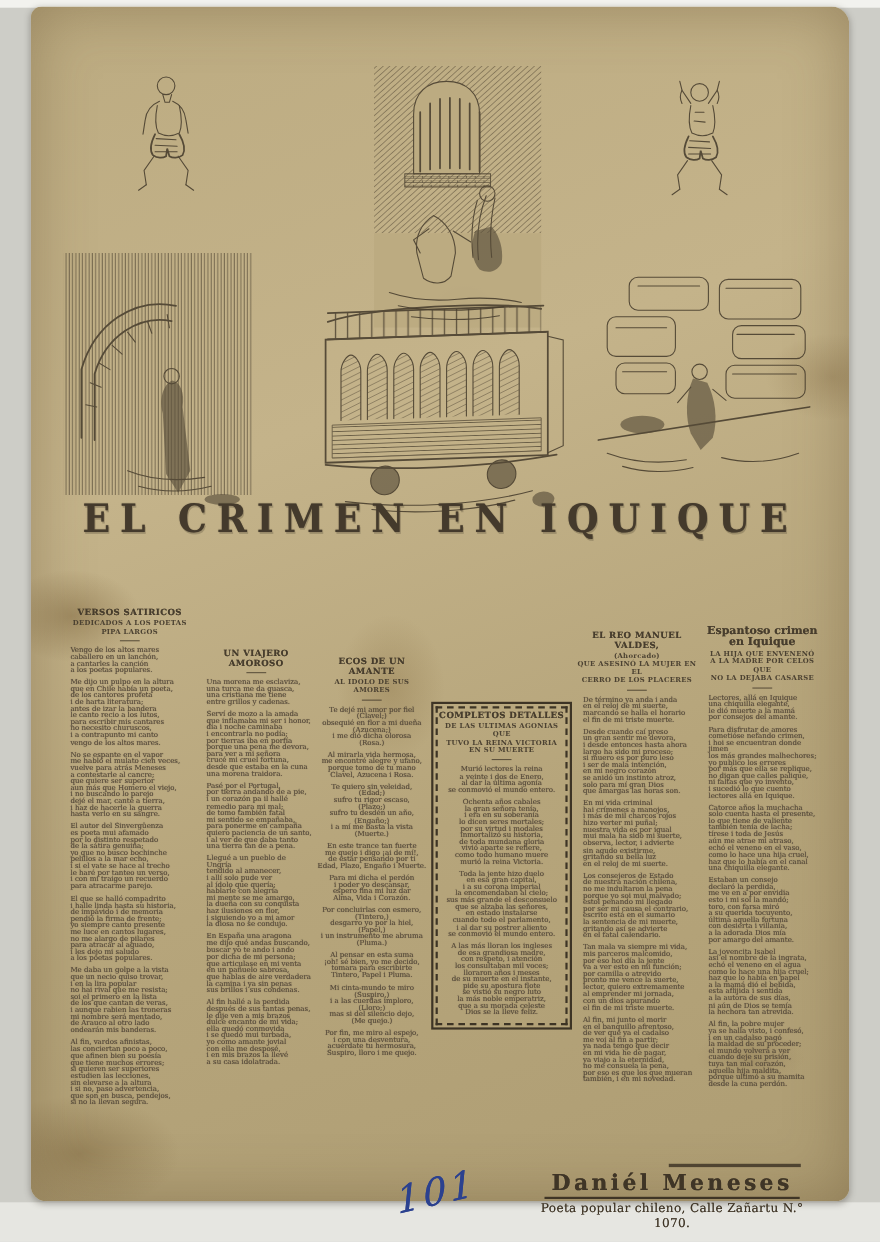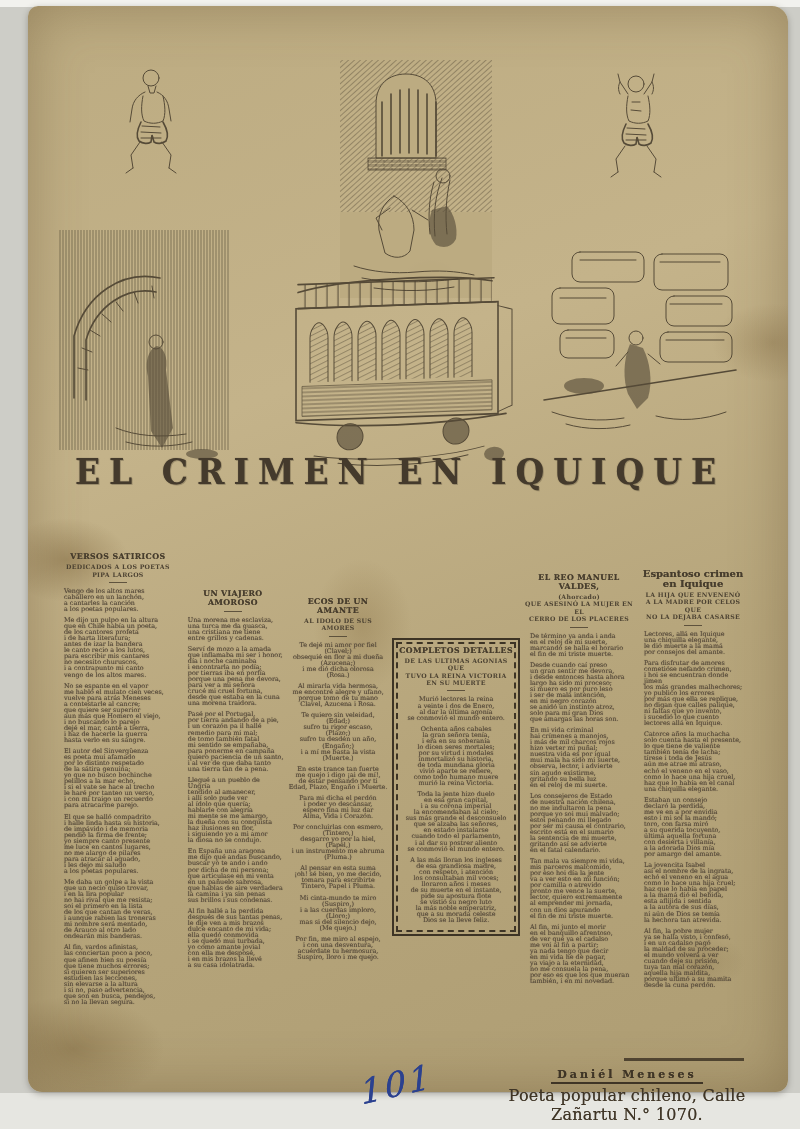--- a/index.html
+++ b/index.html
@@ -15,21 +15,20 @@
     border-radius:10px 16px 12px 14px;
     background:
       radial-gradient(90px 60px at 5% 51%, rgba(118,93,52,.45), transparent 70%),
       radial-gradient(70px 95px at 44% 57%, rgba(128,103,58,.30), transparent 70%),
       radial-gradient(130px 75px at 6% 96%, rgba(112,88,48,.42), transparent 70%),
       radial-gradient(85px 55px at 98% 31%, rgba(120,95,55,.30), transparent 72%),
       radial-gradient(60px 42px at 53% 25%, rgba(100,80,45,.18), transparent 70%),
       radial-gradient(70px 40px at 88% 88%, rgba(110,88,50,.22), transparent 70%),
       linear-gradient(160deg,#bcab81,#c4b38a 35%,#b6a57b 65%,#ae9d73);
     box-shadow: inset 0 0 55px rgba(92,72,40,.38), 0 2px 6px rgba(60,55,45,.35);
-    padding-left: 16px;
   }
   .ill{position:absolute;opacity:.88;}
   svg .ink{stroke:#473d2d;fill:none;stroke-width:1;stroke-linecap:round;}
   svg .ink2{stroke:#473d2d;fill:none;stroke-width:1.6;stroke-linecap:round;}
   svg .blob{fill:#473d2d;opacity:.62;stroke:none;}
   .title{
     position:absolute;left:0;top:446px;width:744px;text-align:center;
     font-weight:bold;font-size:33px;letter-spacing:9px;color:#443a2c;
     transform:scaleY(1.08);
     text-shadow:0 0 1px rgba(68,58,44,.65), 1px 1px 0 rgba(68,58,44,.25);
@@ -54,24 +53,24 @@
   .stanza{
     font-size:6.4px;line-height:6.05px;margin:0 0 5px 0;white-space:pre-line;
     color:#5a4e3d;text-shadow:0 0 .7px rgba(90,78,61,.85);
   }
   .col:nth-child(1) .stanza,.col:nth-child(2) .stanza,
   .col:nth-child(5) .stanza,.col:nth-child(6) .stanza{padding-left:6px;}
   .imprint{
     position:absolute;right:26px;top:1052px;width:270px;text-align:center;color:#3f3526;
   }
   .imprint .rule{width:120px;border-top:3px solid #3f3526;margin:0 18px 2px auto;opacity:.85;}
-  .imprint .name{font-weight:bold;font-size:11px;letter-spacing:3px;
+  .imprint .name{font-weight:bold;font-size:20px;letter-spacing:3px;
     border-bottom:2px solid #3f3526;display:inline-block;padding:0 6px 1px 6px;
     text-shadow:0 0 .6px rgba(63,53,38,.8);}
-  .imprint .line2{font-size:16px;margin-top:2px;letter-spacing:.3px;
+  .imprint .line2{font-size:11px;margin-top:2px;letter-spacing:.3px;
     text-shadow:0 0 .5px rgba(63,53,38,.7);}
   .handwritten{
     position:absolute;left:332px;top:1058px;
     font-style:italic;font-size:34px;color:#2b418f;letter-spacing:3px;
     transform:rotate(-13deg) skewX(-8deg);
     text-shadow:0 0 .5px #2b418f;
   }
 </style>
 </head>
 <body>

